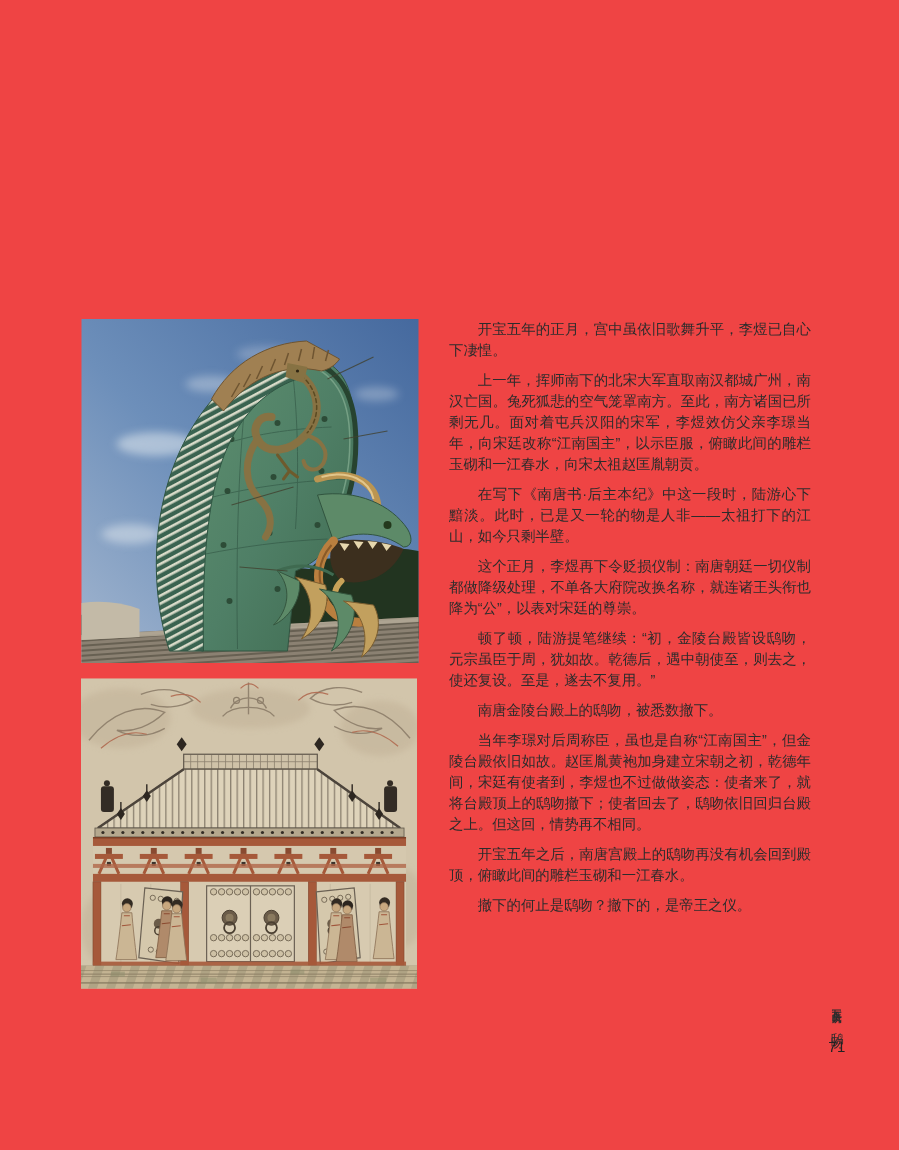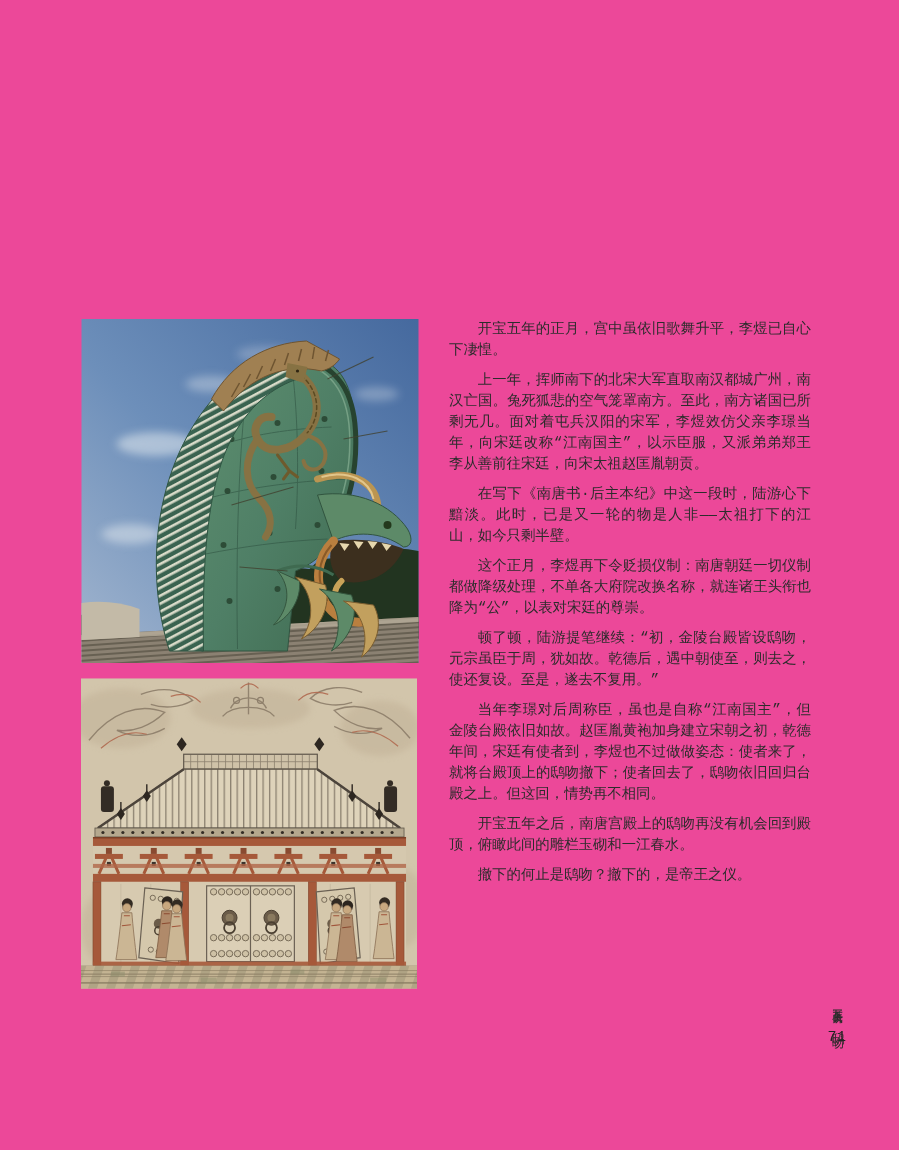--- a/index.html
+++ b/index.html
@@ -1,18 +1,18 @@
 <!DOCTYPE html>
 <html><head>
 <meta charset="utf-8">
 <style>
   html,body{margin:0;padding:0;background:#ffffff;}
   .page{
-    position:relative;width:899px;height:1150px;background:#ec4899;overflow:hidden;
-    font-family:Liberation Mono, monospace;color:#2c2c2c;
+    position:relative;width:899px;height:1150px;background:#ef4444;overflow:hidden;
+    font-family:Liberation Sans, sans-serif;color:#2c2c2c;
   }
   figure{margin:0;padding:0;position:absolute;left:81px;overflow:hidden;}
   #fig1{top:319px;width:338px;height:344px;}
   #fig2{top:678px;width:336px;height:311px;}
   figure svg{display:block;}
   .text-col{
     position:absolute;left:449px;top:319px;width:362px;
     font-size:14.4px;line-height:21px;text-align:justify;color:#2c2c2c;
   }
   .para{margin:0 0 9px 0;text-indent:2em;}
@@ -22,21 +22,21 @@
   }
   .book-title{
     writing-mode:vertical-rl;text-orientation:upright;
     font-size:9.5px;font-weight:bold;letter-spacing:1.5px;line-height:1;
   }
   .slash{font-size:11px;line-height:11px;margin:2px 0;color:#3a3a3a;}
   .chapter{
     writing-mode:vertical-rl;text-orientation:upright;
     font-size:12.5px;letter-spacing:3px;line-height:1;
   }
-  .page-num{font-size:15px;letter-spacing:0.5px;color:#222;}
+  .page-num{margin-top:9px;font-size:15px;letter-spacing:0.5px;color:#222;}
 </style>
 </head>
 <body>
 
 <div class="page">
 
   <figure id="fig1">
     <svg width="338" height="344" viewBox="0 0 337 344" xmlns="http://www.w3.org/2000/svg">
       <defs>
         <linearGradient id="sky1" x1="0" y1="1" x2="1" y2="0">
@@ -412,24 +412,25 @@
           <rect x="120" y="300" width="16" height="6"></rect>
         <rect x="210" y="292" width="14" height="5"></rect>
           <rect x="290" y="300" width="16" height="6"></rect>
       </g>
     </svg>
   </figure>
 
   <main class="text-col">
     <div>
         <p class="para">开宝五年的正月，宫中虽依旧歌舞升平，李煜已自心下凄惶。</p>
-        <p class="para">上一年，挥师南下的北宋大军直取南汉都城广州，南汉亡国。兔死狐悲的空气笼罩南方。至此，南方诸国已所剩无几。面对着屯兵汉阳的宋军，李煜效仿父亲李璟当年，向宋廷改称“江南国主”，以示臣服，又派弟弟郑王李从善前往宋廷，向宋太祖赵匡胤朝贡。</p>
+        <p class="para">上一年，挥师南下的北宋大军直取南汉都城广州，南汉亡国。兔死狐悲的空气笼罩南方。至此，南方诸国已所剩无几。面对着屯兵汉阳的宋军，李煜效仿父亲李璟当年，向宋廷改称“江南国主”，以示臣服，俯瞰此间的雕栏玉砌和一江春水，向宋太祖赵匡胤朝贡。</p>
         <p class="para">在写下《南唐书·后主本纪》中这一段时，陆游心下黯淡。此时，已是又一轮的物是人非——太祖打下的江山，如今只剩半壁。</p>
         <p class="para">这个正月，李煜再下令贬损仪制：南唐朝廷一切仪制都做降级处理，不单各大府院改换名称，就连诸王头衔也降为“公”，以表对宋廷的尊崇。</p>
         <p class="para">顿了顿，陆游提笔继续：“初，金陵台殿皆设鸱吻，元宗虽臣于周，犹如故。乾德后，遇中朝使至，则去之，使还复设。至是，遂去不复用。”</p>
+        <p class="para">南唐金陵台殿上的鸱吻，被悉数撤下。</p>
         <p class="para">当年李璟对后周称臣，虽也是自称“江南国主”，但金陵台殿依旧如故。赵匡胤黄袍加身建立宋朝之初，乾德年间，宋廷有使者到，李煜也不过做做姿态：使者来了，就将台殿顶上的鸱吻撤下；使者回去了，鸱吻依旧回归台殿之上。但这回，情势再不相同。</p>
         <p class="para">开宝五年之后，南唐宫殿上的鸱吻再没有机会回到殿顶，俯瞰此间的雕栏玉砌和一江春水。</p>
         <p class="para">撤下的何止是鸱吻？撤下的，是帝王之仪。</p>
       </div>
   </main>
 
   <aside class="sidebar">
     <span class="book-title">瓦下听风</span>
     <span class="slash">／</span>
     <span class="chapter">鸱吻</span>

